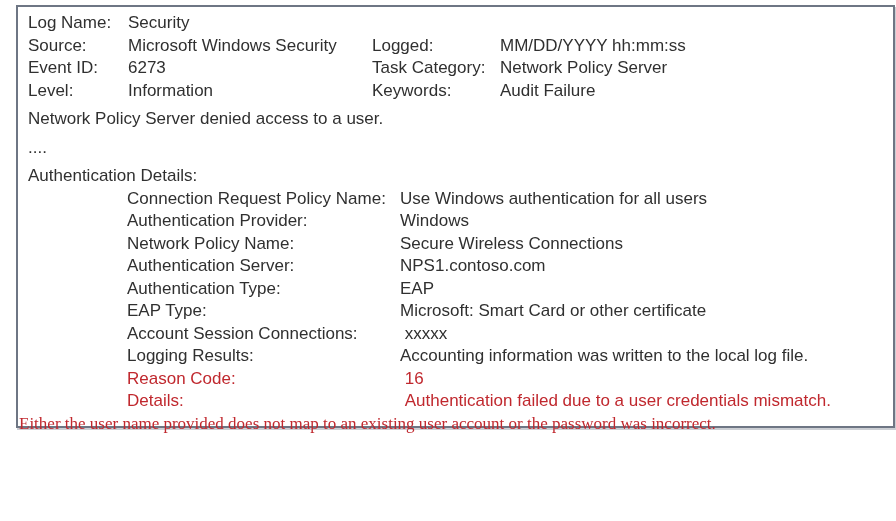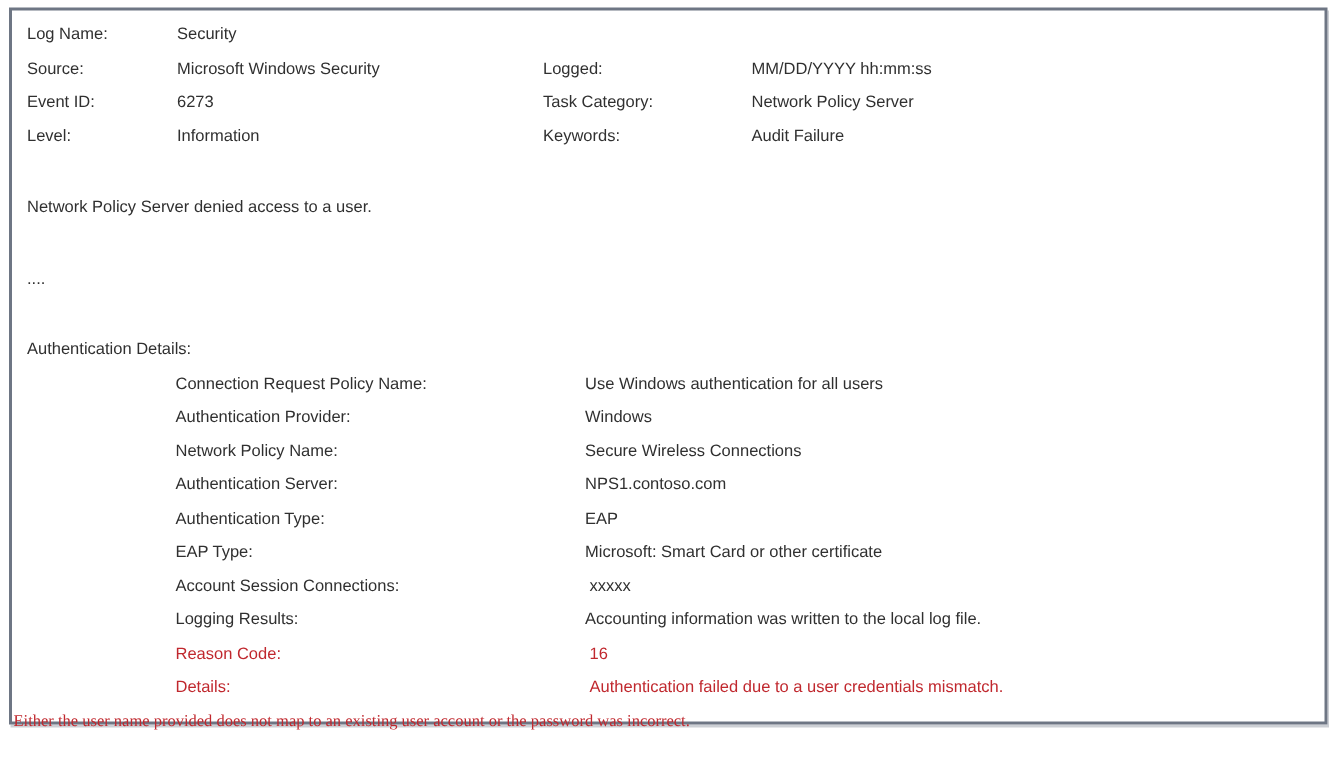--- a/index.html
+++ b/index.html
@@ -3,33 +3,33 @@
 <meta charset="utf-8">
 <style>
   :root { --red:#c0282e; --ink:#303030; --border:#6e7684; }
   * { box-sizing:border-box; }
   html,body { margin:0; padding:0; }
   body {
     width:896px; height:521px; background:#ffffff; position:relative;
     font-family:"Liberation Sans", sans-serif; color:var(--ink);
   }
   .frame {
-    position:absolute; left:6px; top:5px; width:879px; height:478px;
+    position:absolute; left:16px; top:5px; width:879px; height:423px;
     border:2px solid var(--border); background:#fff;
     box-shadow:1px 2px 0 rgba(110,118,132,0.35);
     padding:5px 10px 0 10px;
-    font-size:11px; line-height:22.5px;
+    font-size:17px; line-height:22.5px;
   }
   .hrow { display:flex; }
   .hl  { width:100px; flex:none; }
   .hv  { width:244px; flex:none; }
   .hl2 { width:128px; flex:none; }
-  .hv2 { flex:1;margin-left:11px; }
+  .hv2 { flex:1; }
   p { margin:0; }
-  .gap-above { margin-top:25px; }
+  .gap-above { margin-top:6px; }
   .drow { display:flex; padding-left:99px; }
   .dl { width:273px; flex:none; }
   .dv { flex:1; white-space:pre-wrap; }
   .red { color:var(--red); }
   .footer { margin-left:-9px;font-family:Liberation Serif, serif; }
 </style>
 </head>
 <body>
 
 <div class="frame">

